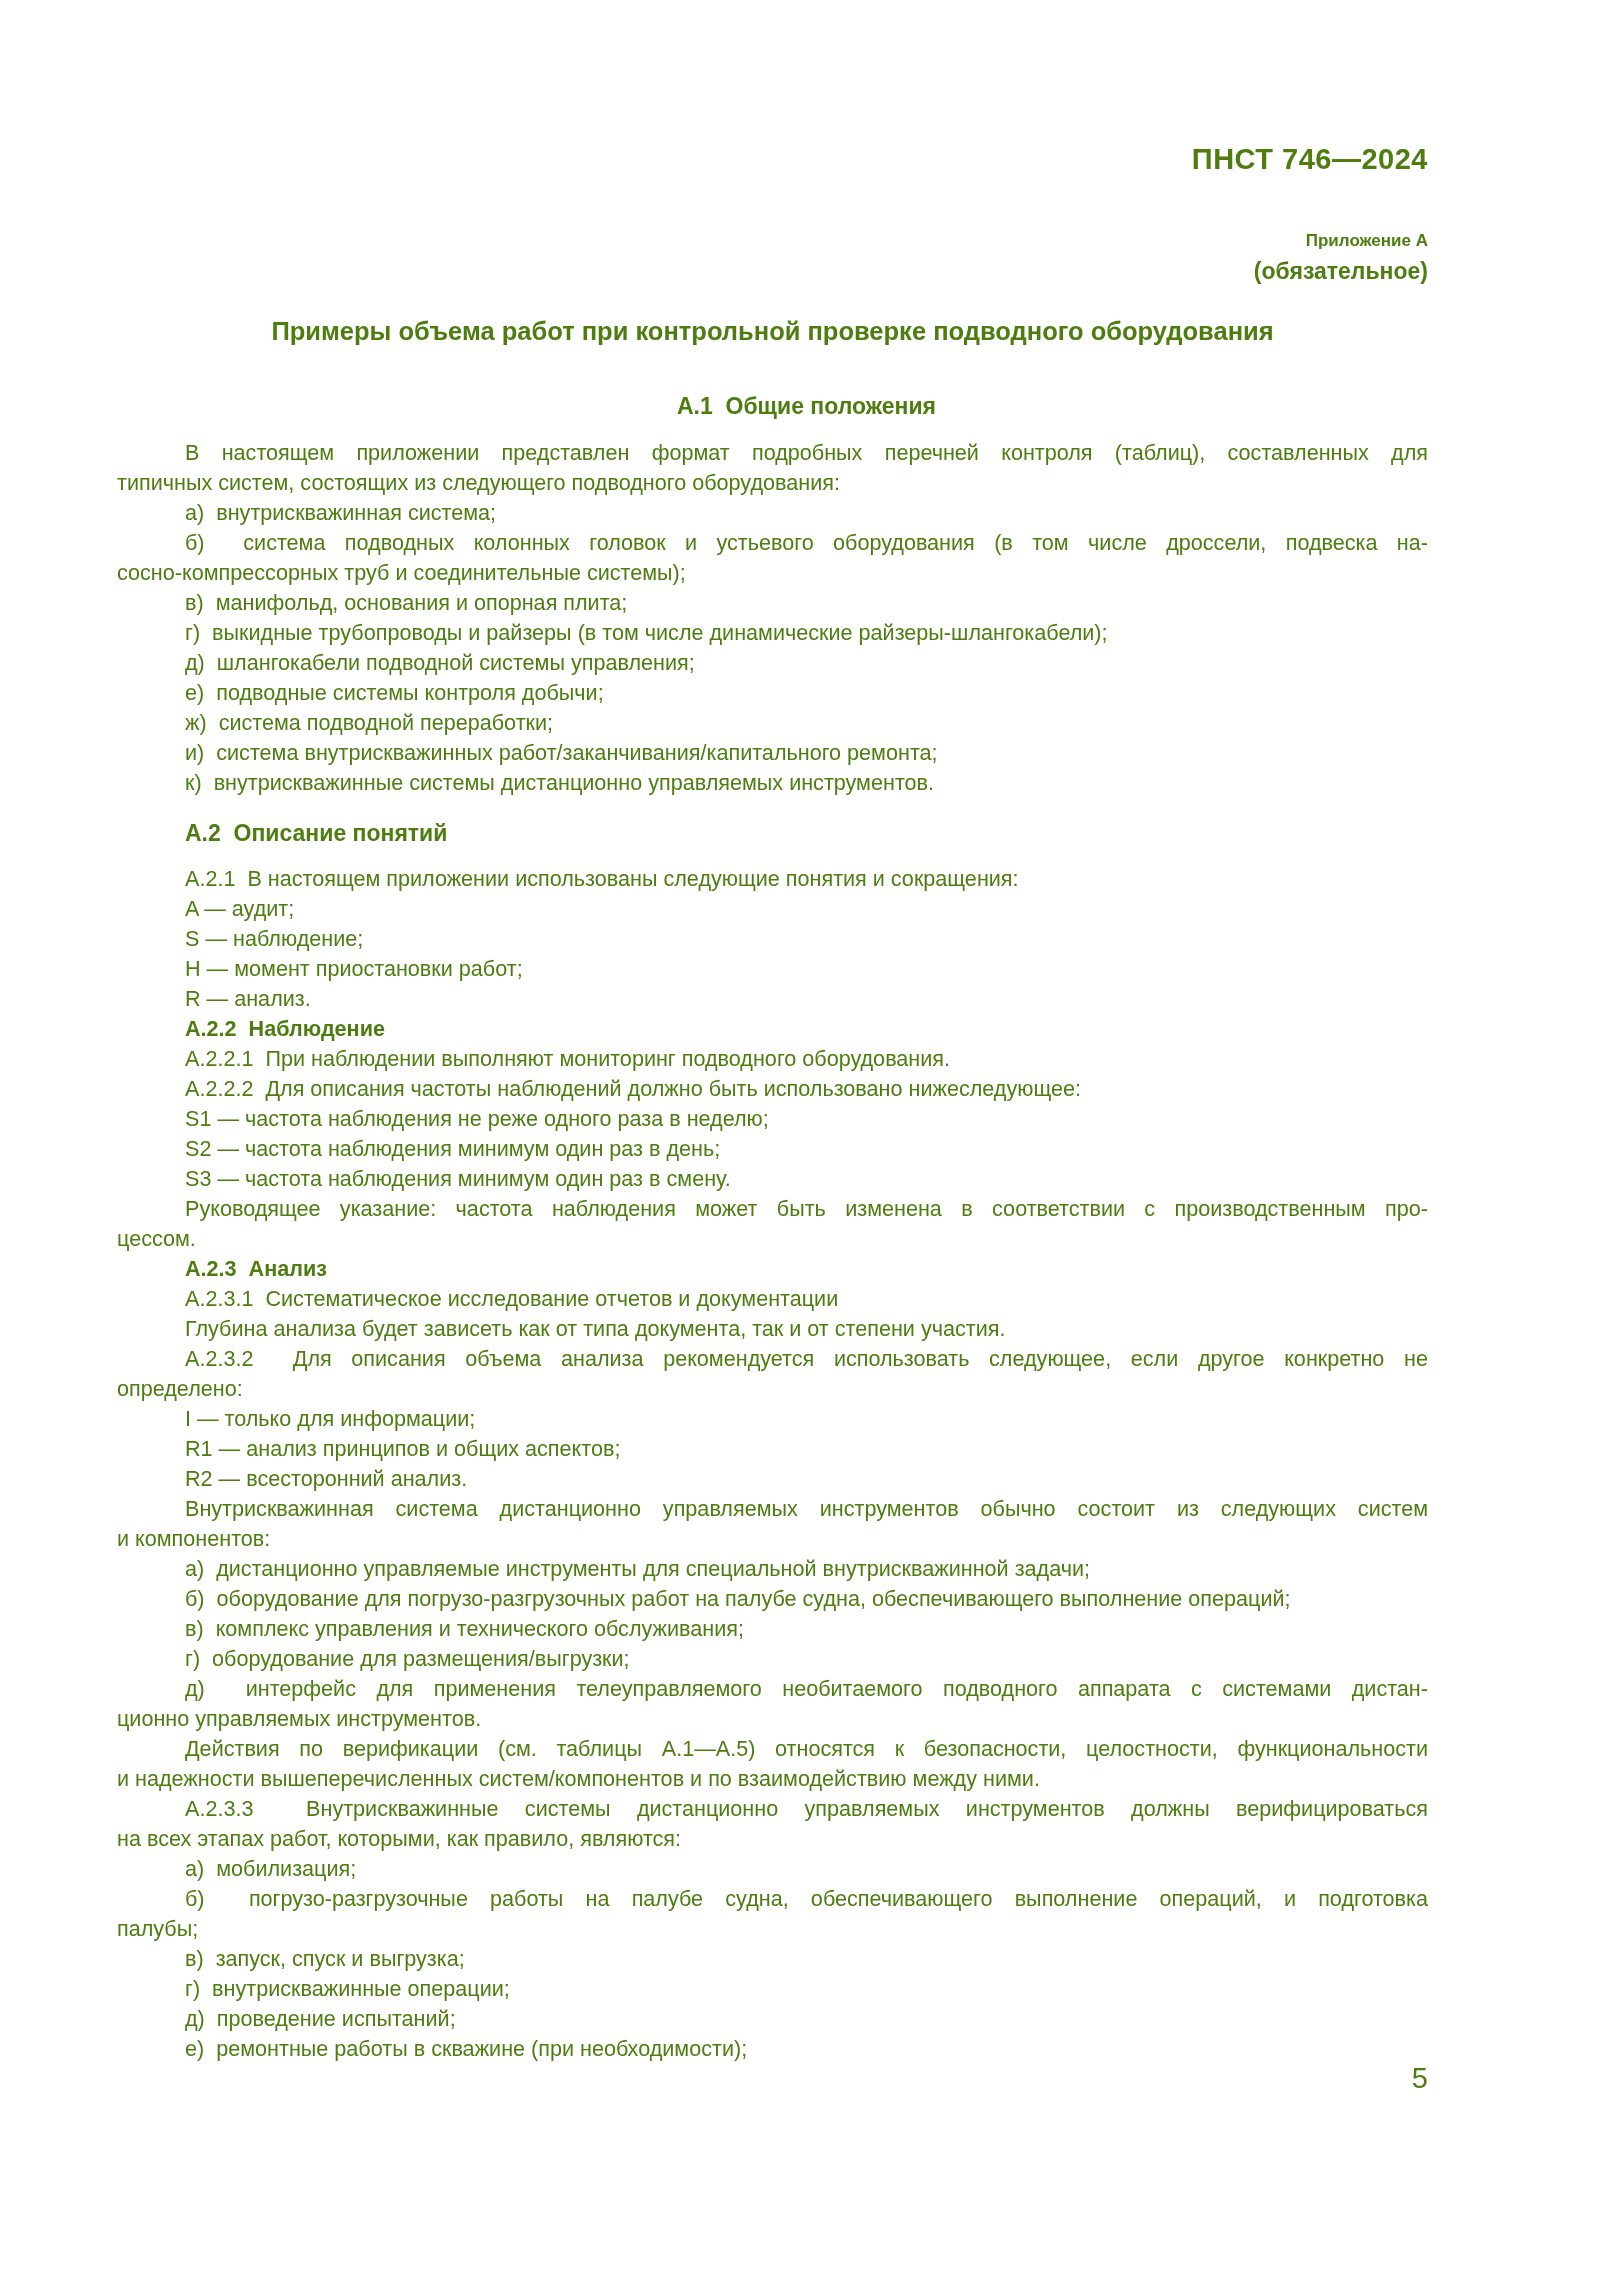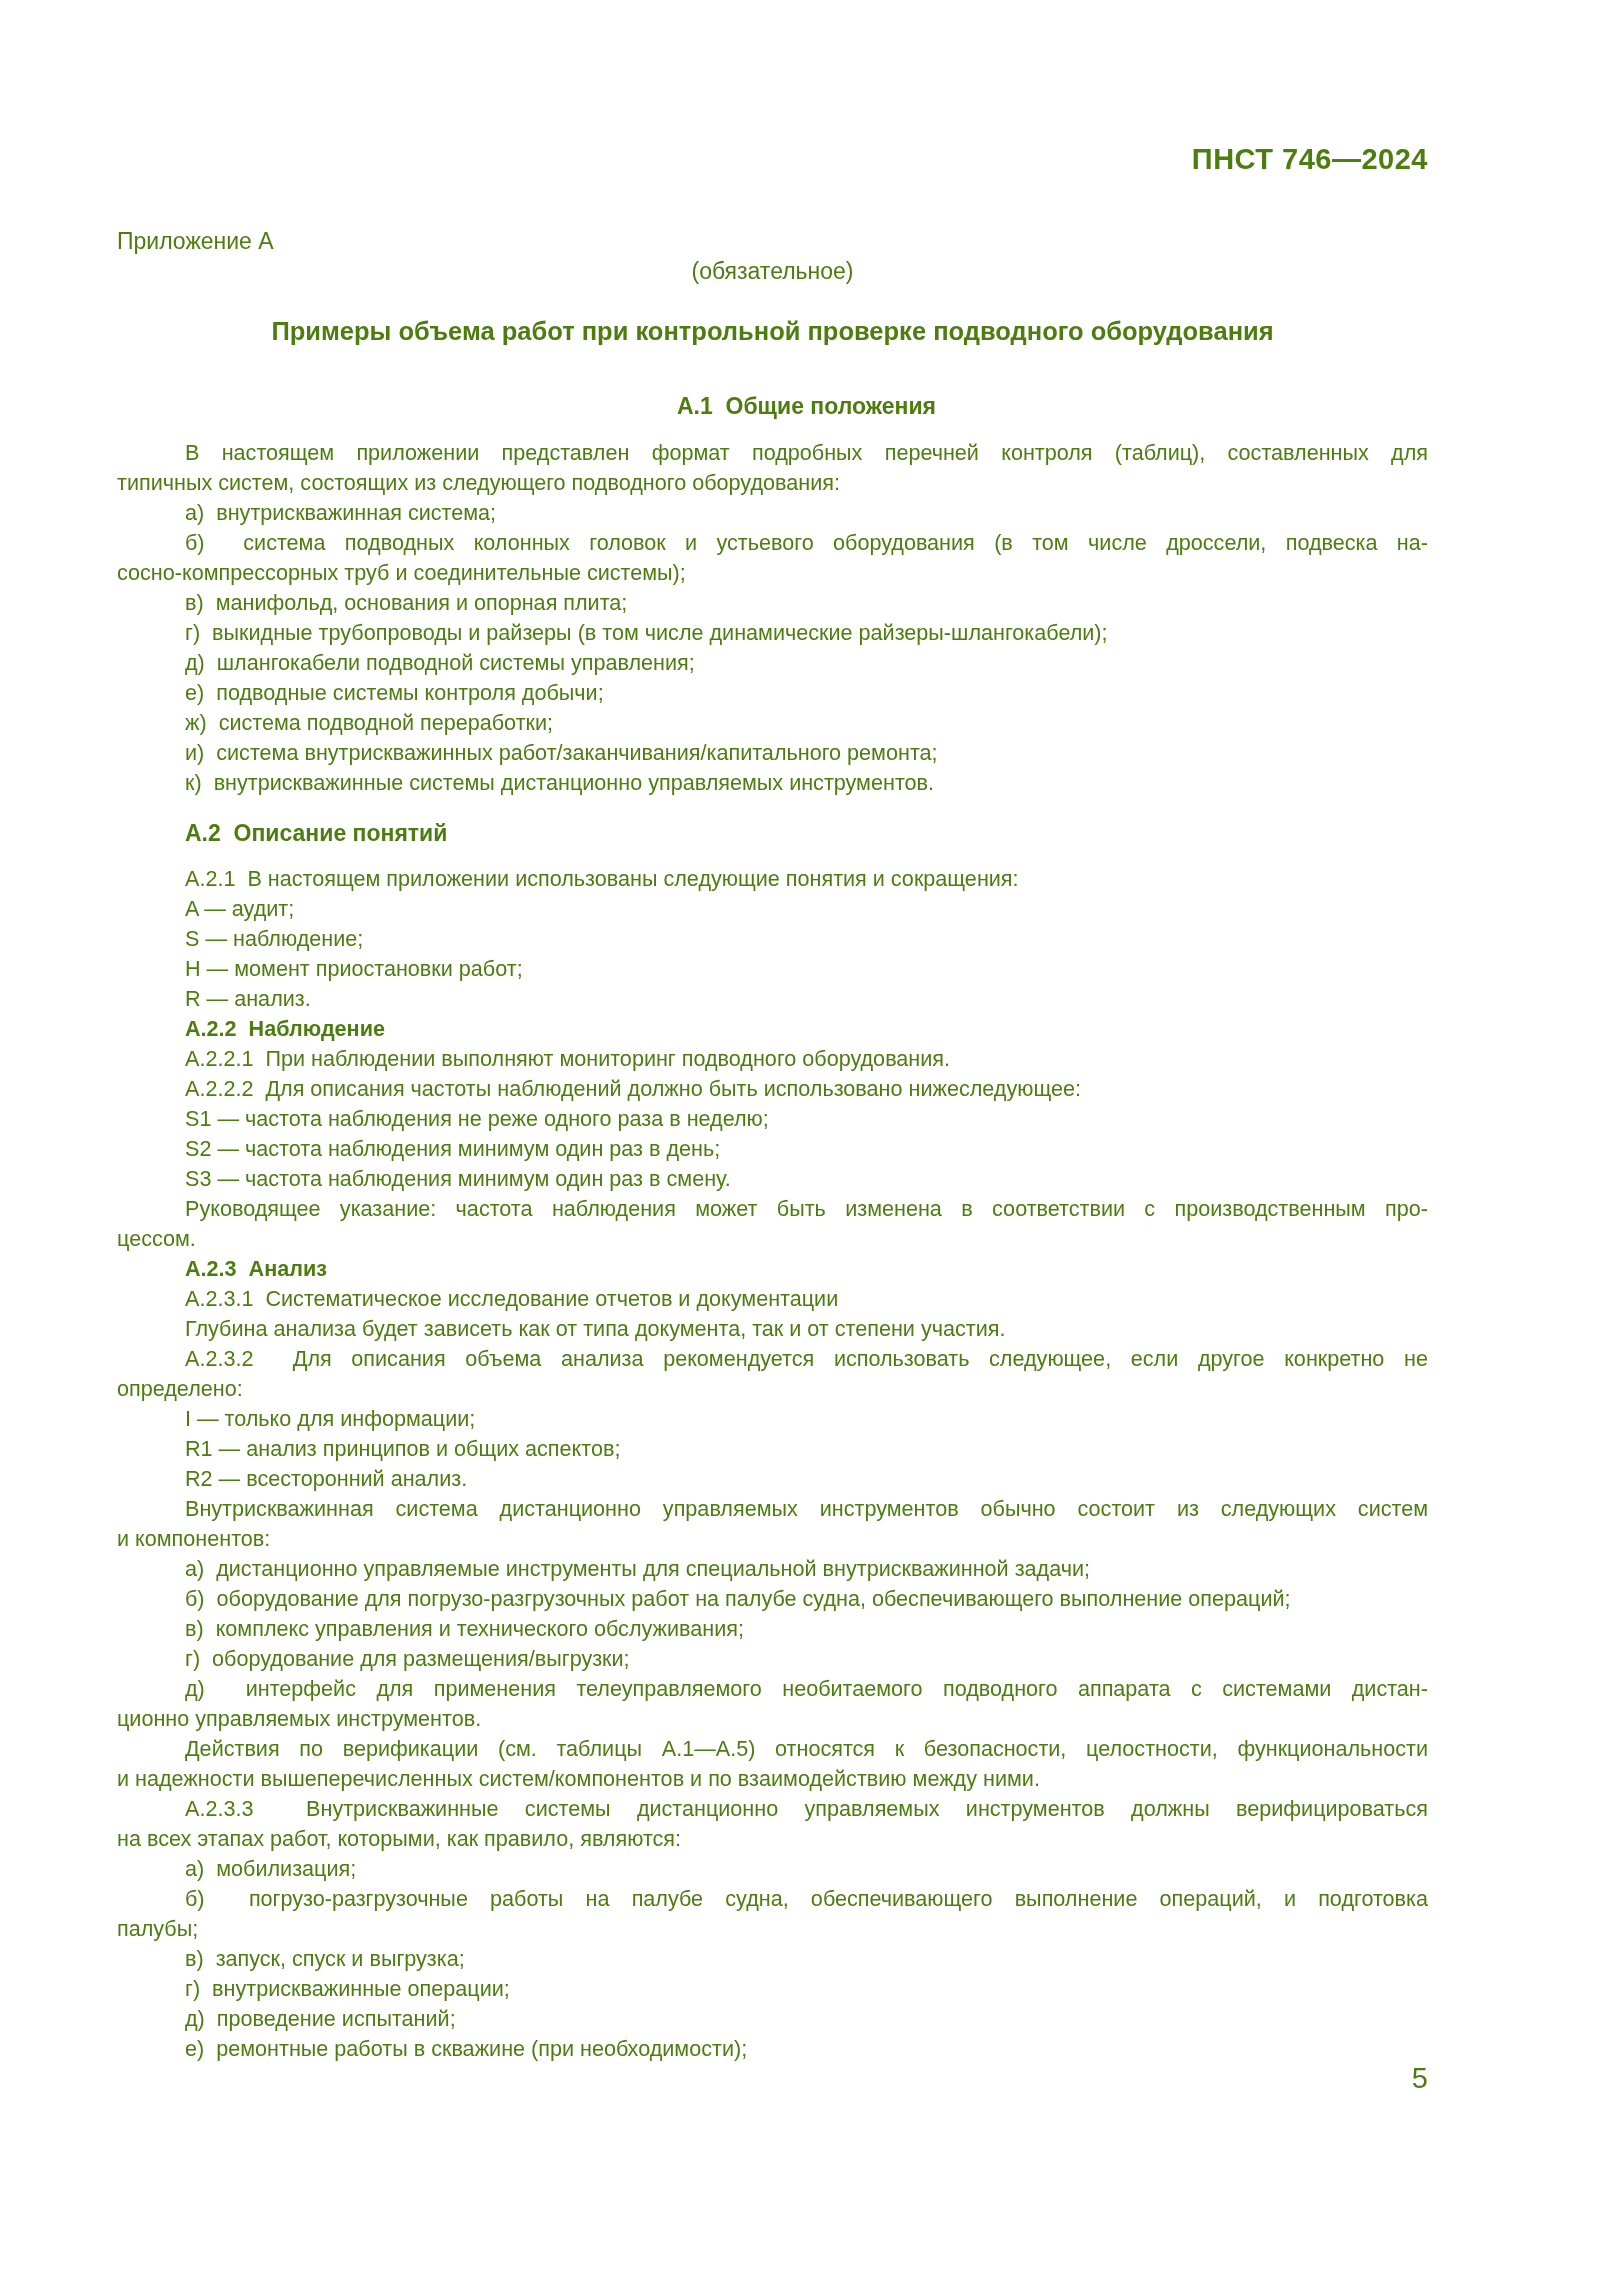--- a/index.html
+++ b/index.html
@@ -21,30 +21,30 @@
   .doc-header {
     margin-top: 143px;
     font-weight: bold;
     font-size: 29px;
     line-height: 33px;
     text-align: right;
     letter-spacing: 0.5px;
   }
   .appendix-label {
     margin-top: 50px;
-    font-weight: normal;
+    font-weight: bold;
+    font-size: 17px;
+    line-height: 30px;
+    text-align: right;
+  }
+  .appendix-kind {
+    font-weight: bold;
     font-size: 23px;
     line-height: 30px;
-    text-align: left;
-  }
-  .appendix-kind {
-    font-weight: normal;
-    font-size: 23px;
-    line-height: 30px;
-    text-align: center;
+    text-align: right;
   }
   .doc-title {
     margin-top: 29px;
     font-weight: bold;
     font-size: 25.5px;
     line-height: 33px;
     text-align: center;
   }
   .doc-body { display: flex; flex-direction: column; }
   .block { margin: 0; }

